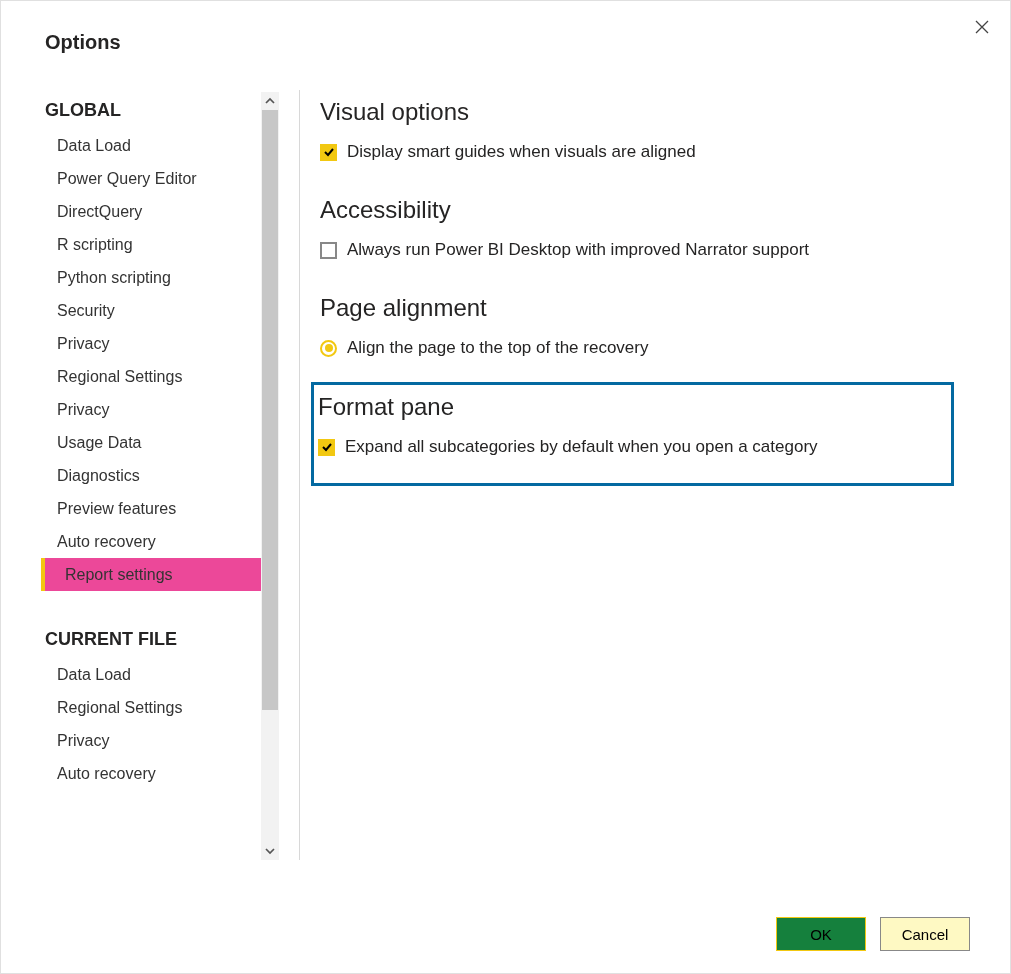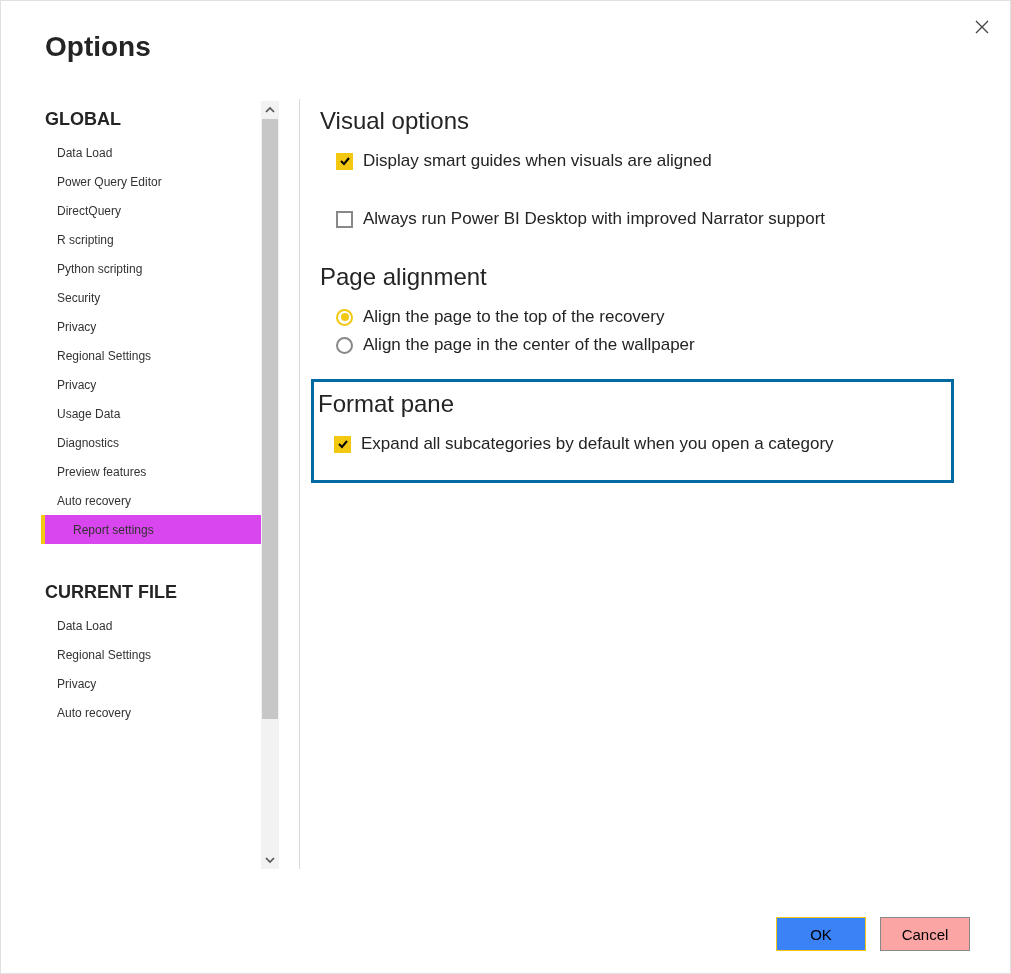--- a/index.html
+++ b/index.html
@@ -20,21 +20,21 @@
     right: 16px;
     width: 24px;
     height: 24px;
     cursor: pointer;
     display: flex;
     align-items: center;
     justify-content: center;
     color: #444;
   }
   .dialog-title {
-    font-size: 28px;
+    font-size: 20px;
     font-weight: 700;
     padding: 30px 0 0 44px;
     color: #252424;
   }
   .body {
     display: flex;
     margin-top: 36px;
     height: 770px;
   }
   .sidebar {
@@ -46,30 +46,30 @@
   .sidebar-inner {
     height: 100%;
   }
   .section-header {
     font-size: 18px;
     font-weight: 600;
     color: #252424;
     padding: 10px 0 8px 2px;
   }
   .nav-item {
-    font-size: 12px;
+    font-size: 16px;
     color: #333;
     padding: 7.5px 0 7.5px 14px;
     cursor: pointer;
     position: relative;
   }
   .nav-item.selected {
-    background: #d946ef;
+    background: #ec4899;
     margin-left: -2px;
-    padding-left: 32px;
+    padding-left: 24px;
   }
   .nav-item.selected::before {
     content: "";
     position: absolute;
     left: 0;
     top: 0;
     bottom: 0;
     width: 4px;
     background: #f2c811;
   }
@@ -129,21 +129,20 @@
     margin-top: -8px;
   }
   .check-row, .radio-row {
     display: flex;
     align-items: center;
     gap: 10px;
     font-size: 17px;
     color: #252424;
     padding: 4px 0;
     cursor: pointer;
-    margin-left: 16px;
   }
   .checkbox {
     width: 17px;
     height: 17px;
     border: 2px solid #888;
     display: flex;
     align-items: center;
     justify-content: center;
     flex-shrink: 0;
   }
@@ -179,28 +178,28 @@
     bottom: 22px;
     right: 40px;
     display: flex;
     gap: 14px;
   }
   .btn {
     min-width: 90px;
     height: 34px;
     font-size: 15px;
     border: 1px solid #888;
-    background: #fca5a5;
+    background: #fef9c3;
     cursor: pointer;
     display: flex;
     align-items: center;
     justify-content: center;
   }
   .btn.primary {
-    background: #3b82f6;
+    background: #15803d;
     border-color: #f2c811;
     color: #000;
   }
 </style>
 </head>
 <body>
 
 <div class="close-btn">
   <svg width="16" height="16" viewBox="0 0 16 16">
       <path d="M2 2 L14 14 M14 2 L2 14" stroke="currentColor" stroke-width="1.3" fill="none"></path>
@@ -257,36 +256,33 @@
         <div class="check-row">
           <div class="checkbox checked">
             <svg width="12" height="12" viewBox="0 0 12 12">
               <path d="M2 6 L5 9 L10 3" stroke="#000" stroke-width="2" fill="none"></path>
             </svg>
           </div>
           <span>Display smart guides when visuals are aligned</span>
         </div>
       </div>
       <div class="group">
+        <div class="group-title">Accessibility</div>
         <div class="check-row">
           <div class="checkbox"></div>
           <span>Always run Power BI Desktop with improved Narrator support</span>
         </div>
       </div>
       <div class="group">
         <div class="group-title">Page alignment</div>
         <div class="radio-row">
           <div class="radio checked">
             <div class="dot"></div>
           </div>
           <span>Align the page to the top of the recovery</span>
-        </div>
-        <div class="radio-row">
-          <div class="radio"></div>
-          <span>Align the page in the center of the wallpaper</span>
         </div>
       </div>
       <div class="group highlighted">
         <div class="group-title">Format pane</div>
         <div class="check-row">
           <div class="checkbox checked">
             <svg width="12" height="12" viewBox="0 0 12 12">
               <path d="M2 6 L5 9 L10 3" stroke="#000" stroke-width="2" fill="none"></path>
             </svg>
           </div>

